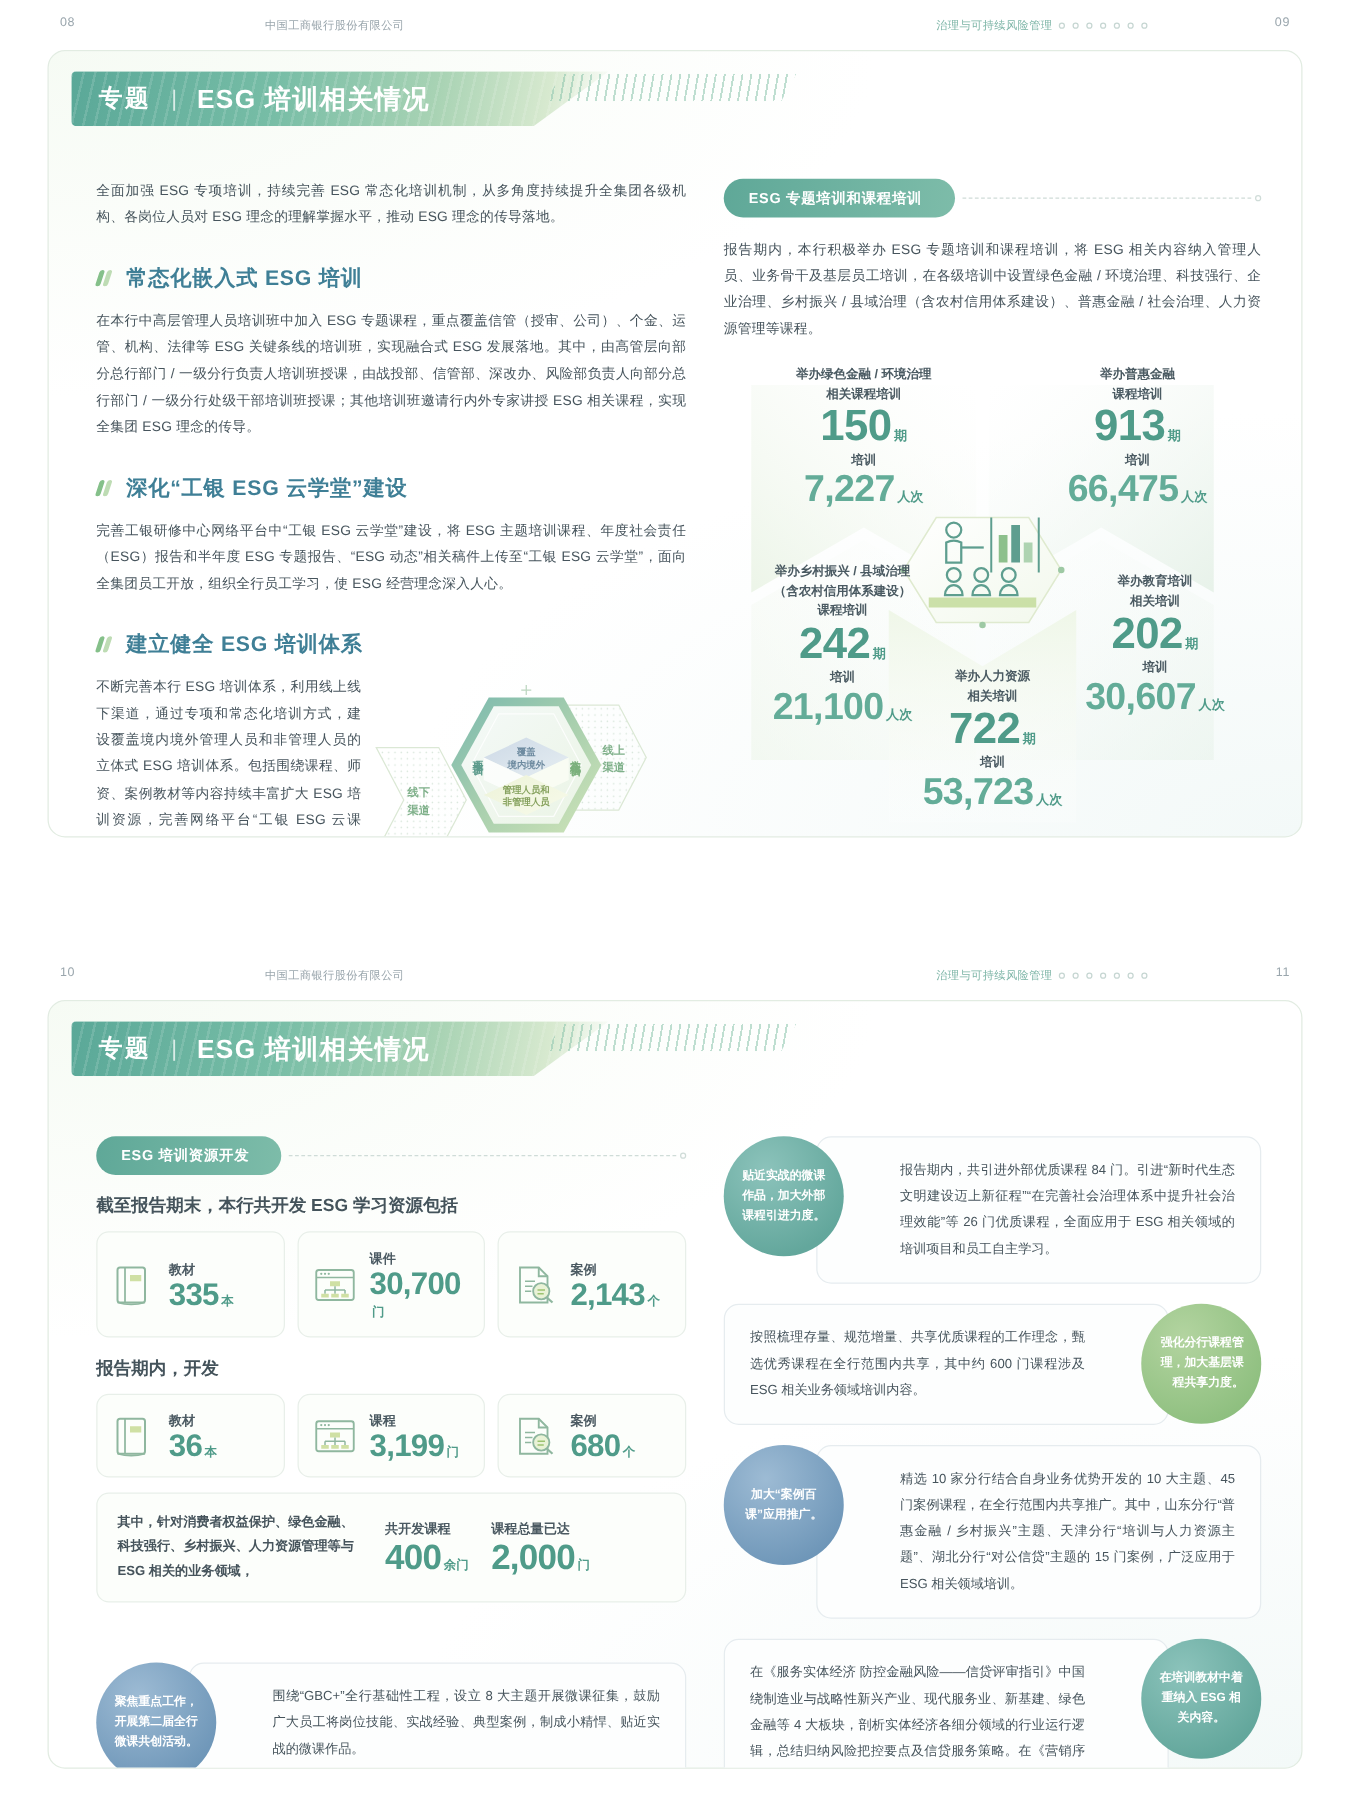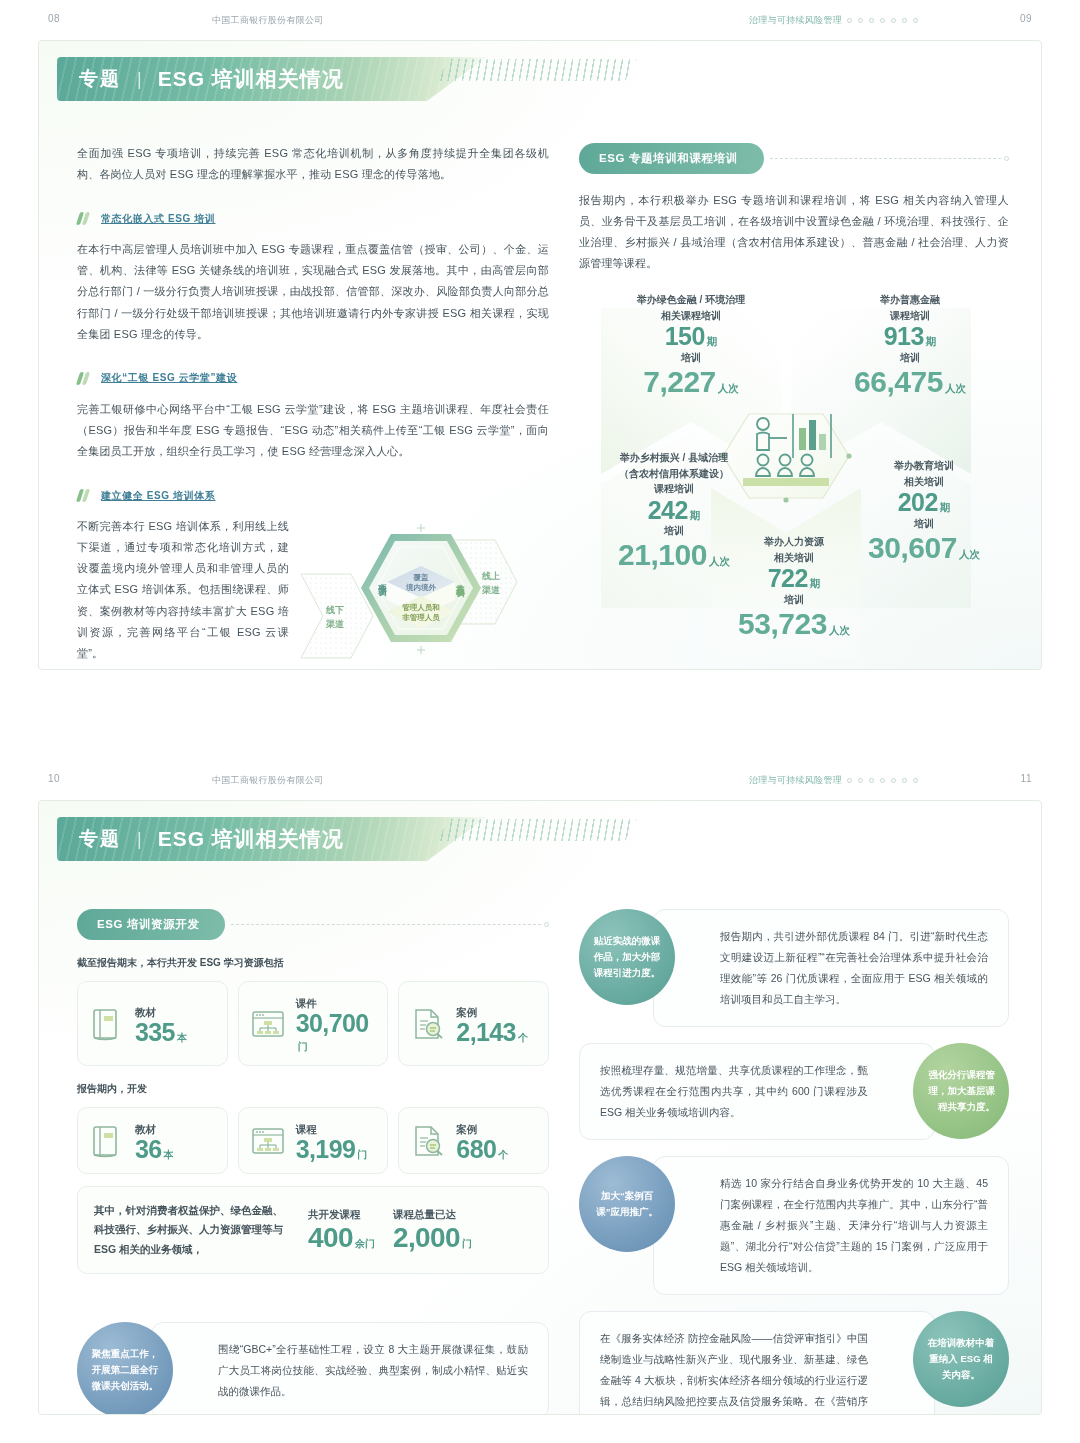--- a/index.html
+++ b/index.html
@@ -25,21 +25,21 @@
   .rh-section { position: absolute; right: 162px; top: 14px; display:flex; align-items:center; gap:5px;}
   .rh-section-label { font-size: 9px; color: #7fb6a8; letter-spacing: .3px; }
   .rh-dots { display: flex; gap: 6px; align-items: center; }
   .rh-dots i { display:block; width:5px; height:5px; border-radius:50%; border:1px solid #c6d6d2; }
 
   
   .sheet {
     position: relative;
     margin: 0 38px;
     border: 1px solid #e2ece2;
-    border-radius: 4px;
+    border-radius: 14px;
     background:
       radial-gradient(120% 80% at 0% 0%, #f6fbf4 0%, rgba(255,255,255,0) 55%),
       radial-gradient(120% 90% at 100% 100%, #f3f9f8 0%, rgba(255,255,255,0) 60%),
       #ffffff;
     overflow: hidden;
   }
   .sheet1 { height: 630px; }
   .sheet2 { height: 615px; }
 
   
@@ -78,46 +78,46 @@
     letter-spacing: .2px;
   }
   .h2 { display:flex; align-items:center; gap:9px; margin: 26px 0 13px; }
   .h2-mark { width:15px; height:15px; position:relative; flex:none; }
   .h2-mark::before, .h2-mark::after {
     content:""; position:absolute; top:1px; width:4px; height:13px; border-radius:2px;
     transform: skewX(-18deg);
   }
   .h2-mark::before { left:1px; background:#85c08a; }
   .h2-mark::after  { left:7px; background:#bedcb4; }
-  .h2-txt { font-size:10px; font-weight:700; color:#3f7f96; letter-spacing:.6px;text-decoration:underline; }
+  .h2-txt { font-size:17px; font-weight:700; color:#3f7f96; letter-spacing:.6px; }
 
   
   .pill-row { display:flex; align-items:center; gap:0; margin-bottom:16px; }
   .pill {
     background: linear-gradient(95deg,#5fa898 0%, #7dbca9 100%);
     color:#fff; font-size:11.5px; font-weight:700; letter-spacing:.6px;
     padding:8px 26px 8px 20px; border-radius:16px; white-space:nowrap;
   }
   .pill-line { flex:1; height:1px; border-top:1px dashed #cfdcd8; margin-left:6px; }
   .pill-dot { width:5px; height:5px; border-radius:50%; border:1px solid #cfdcd8; flex:none; margin-left:3px; }
 
   
   .hexwrap { position:relative; margin-top:6px; height:150px; }
 
   
   .statgrid { position:relative; height:390px; margin-top:14px; }
   .stat { position:absolute; text-align:center; }
   .stat-cap { font-size:10px; line-height:1.55; color:#4a5a62; font-weight:700; }
-  .stat-n { font-size:25px; font-weight:700; color:#4f9b89; letter-spacing:-.5px; line-height:1.05; }
+  .stat-n { font-size:35px; font-weight:700; color:#4f9b89; letter-spacing:-.5px; line-height:1.05; }
   .stat-u { font-size:10.5px; font-weight:700; color:#4f9b89; margin-left:2px; }
   .stat-mid { font-size:10px; color:#4a5a62; font-weight:700; margin-top:1px;}
   .stat-n2 { font-size:30px; font-weight:700; color:#63ac98; letter-spacing:-.5px; line-height:1.1;}
 
   
-  .lead { font-size:10px; font-weight:700; color:#44535b; margin:16px 0 11px; }
+  .lead { font-size:14px; font-weight:700; color:#44535b; margin:16px 0 11px; }
   .cardrow { display:flex; gap:10px; }
   .card {
     flex:1; border:1px solid #e8efe9; border-radius:10px; background:#fcfefb;
     padding:11px 10px; display:flex; align-items:center; gap:9px; min-height:64px;
   }
   .card-ico { width:38px; height:34px; flex:none; }
   .card-txt .card-label { font-size:10.5px; font-weight:700; color:#4b5a62; margin-bottom:1px;}
   .card-num { font-size:25px; font-weight:700; color:#4f9b89; letter-spacing:-.6px; line-height:1; }
   .card-unit { font-size:10px; font-weight:700; color:#4f9b89; margin-left:2px;}
 

